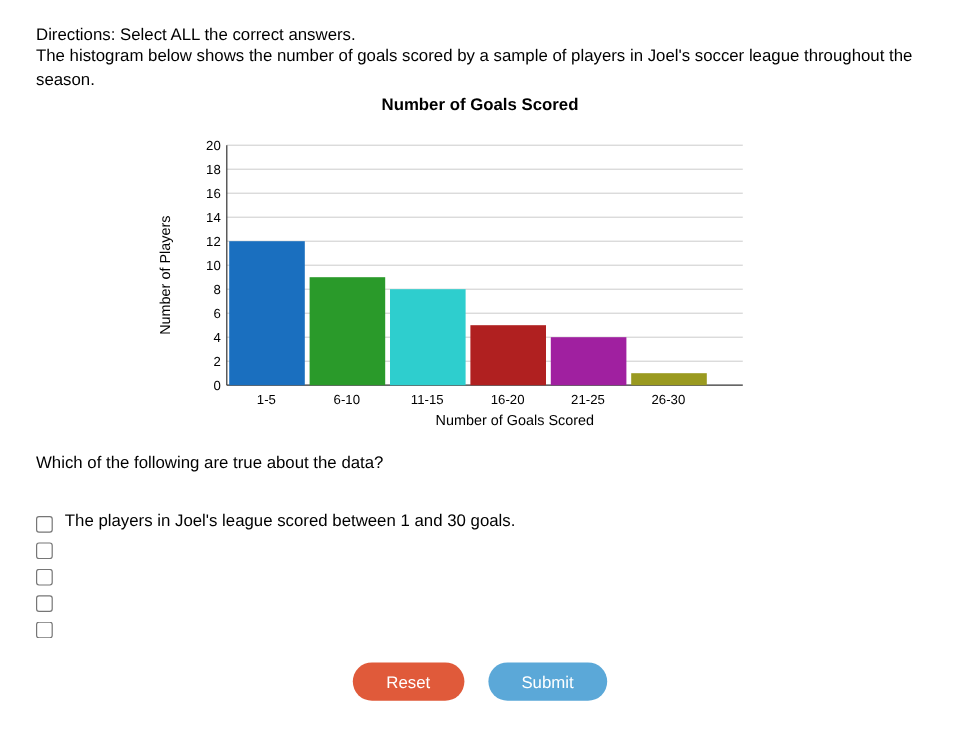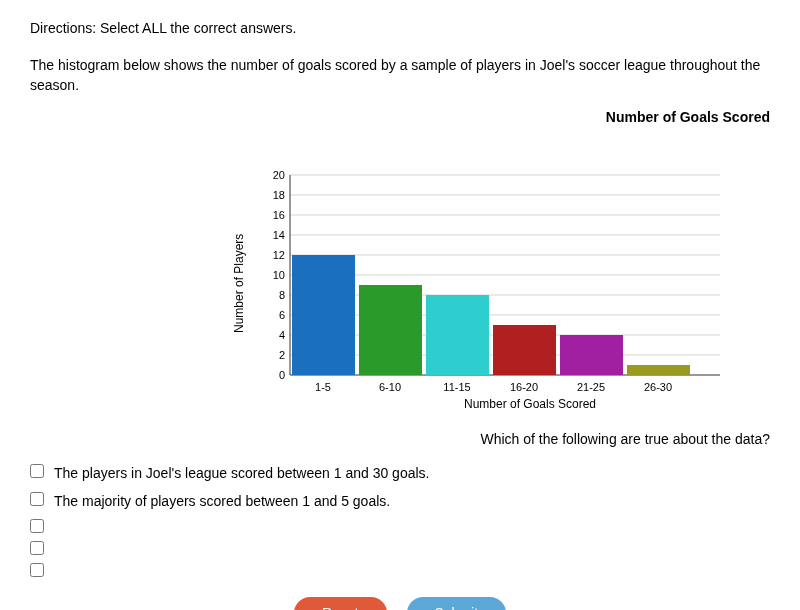--- a/index.html
+++ b/index.html
@@ -6,32 +6,31 @@
     body {
       font-family: Arial, sans-serif;
       background: #fff;
       color: #000;
       font-size: 14px;
       padding: 20px 30px;
       width: 800px;
       min-height: 610px;
     }
     .directions {
-      margin-bottom: 20px;
+      margin-bottom: 1px;
     }
     .description {
-      margin-bottom: 14px;
+      margin-bottom: 3px;
       line-height: 1.4;
     }
     .chart-container {
       display: flex;
       flex-direction: column;
-      align-items: flex-end;
+      align-items: center;
       margin-bottom: 18px;
-      gap: 24px;
     }
     .chart-title {
       font-weight: bold;
       font-size: 14px;
       margin-bottom: 6px;
       text-align: center;
     }
     .chart-area {
       display: flex;
       align-items: stretch;
@@ -55,31 +54,30 @@
       display: block;
     }
     .x-axis-label {
       text-align: center;
       font-size: 12px;
       margin-top: 2px;
       width: 480px;
       margin-left: 40px;
     }
     .question {
-      margin-bottom: 14px;
+      margin-bottom: 28px;
       line-height: 1.5;
-      text-align: right;
     }
     .options {
       list-style: none;
       margin-bottom: 20px;
     }
     .options li {
       display: flex;
-      align-items: flex-start;
+      align-items: flex-end;
       margin-bottom: 8px;
       line-height: 1.4;
     }
     .options li input[type="checkbox"] {
       margin-right: 10px;
       width: 14px;
       height: 14px;
       flex-shrink: 0;
       cursor: pointer;
       accent-color: #555;
@@ -174,21 +172,20 @@
 
 <p class="question">Which of the following are true about the data?</p>
 
 <ul class="options">
   <li>
     <input type="checkbox" id="opt1" style="">
     <label for="opt1">The players in Joel's league scored between 1 and 30 goals.</label>
   </li>
   <li>
     <input type="checkbox" id="opt2" style="">
-    <label for="opt2">The majority of players scored between 1 and 5 goals.</label>
   </li>
   <li>
     <input type="checkbox" id="opt3" style="">
   </li>
   <li>
     <input type="checkbox" id="opt4" style="">
   </li>
   <li>
     <input type="checkbox" id="opt5" style="">
   </li>

